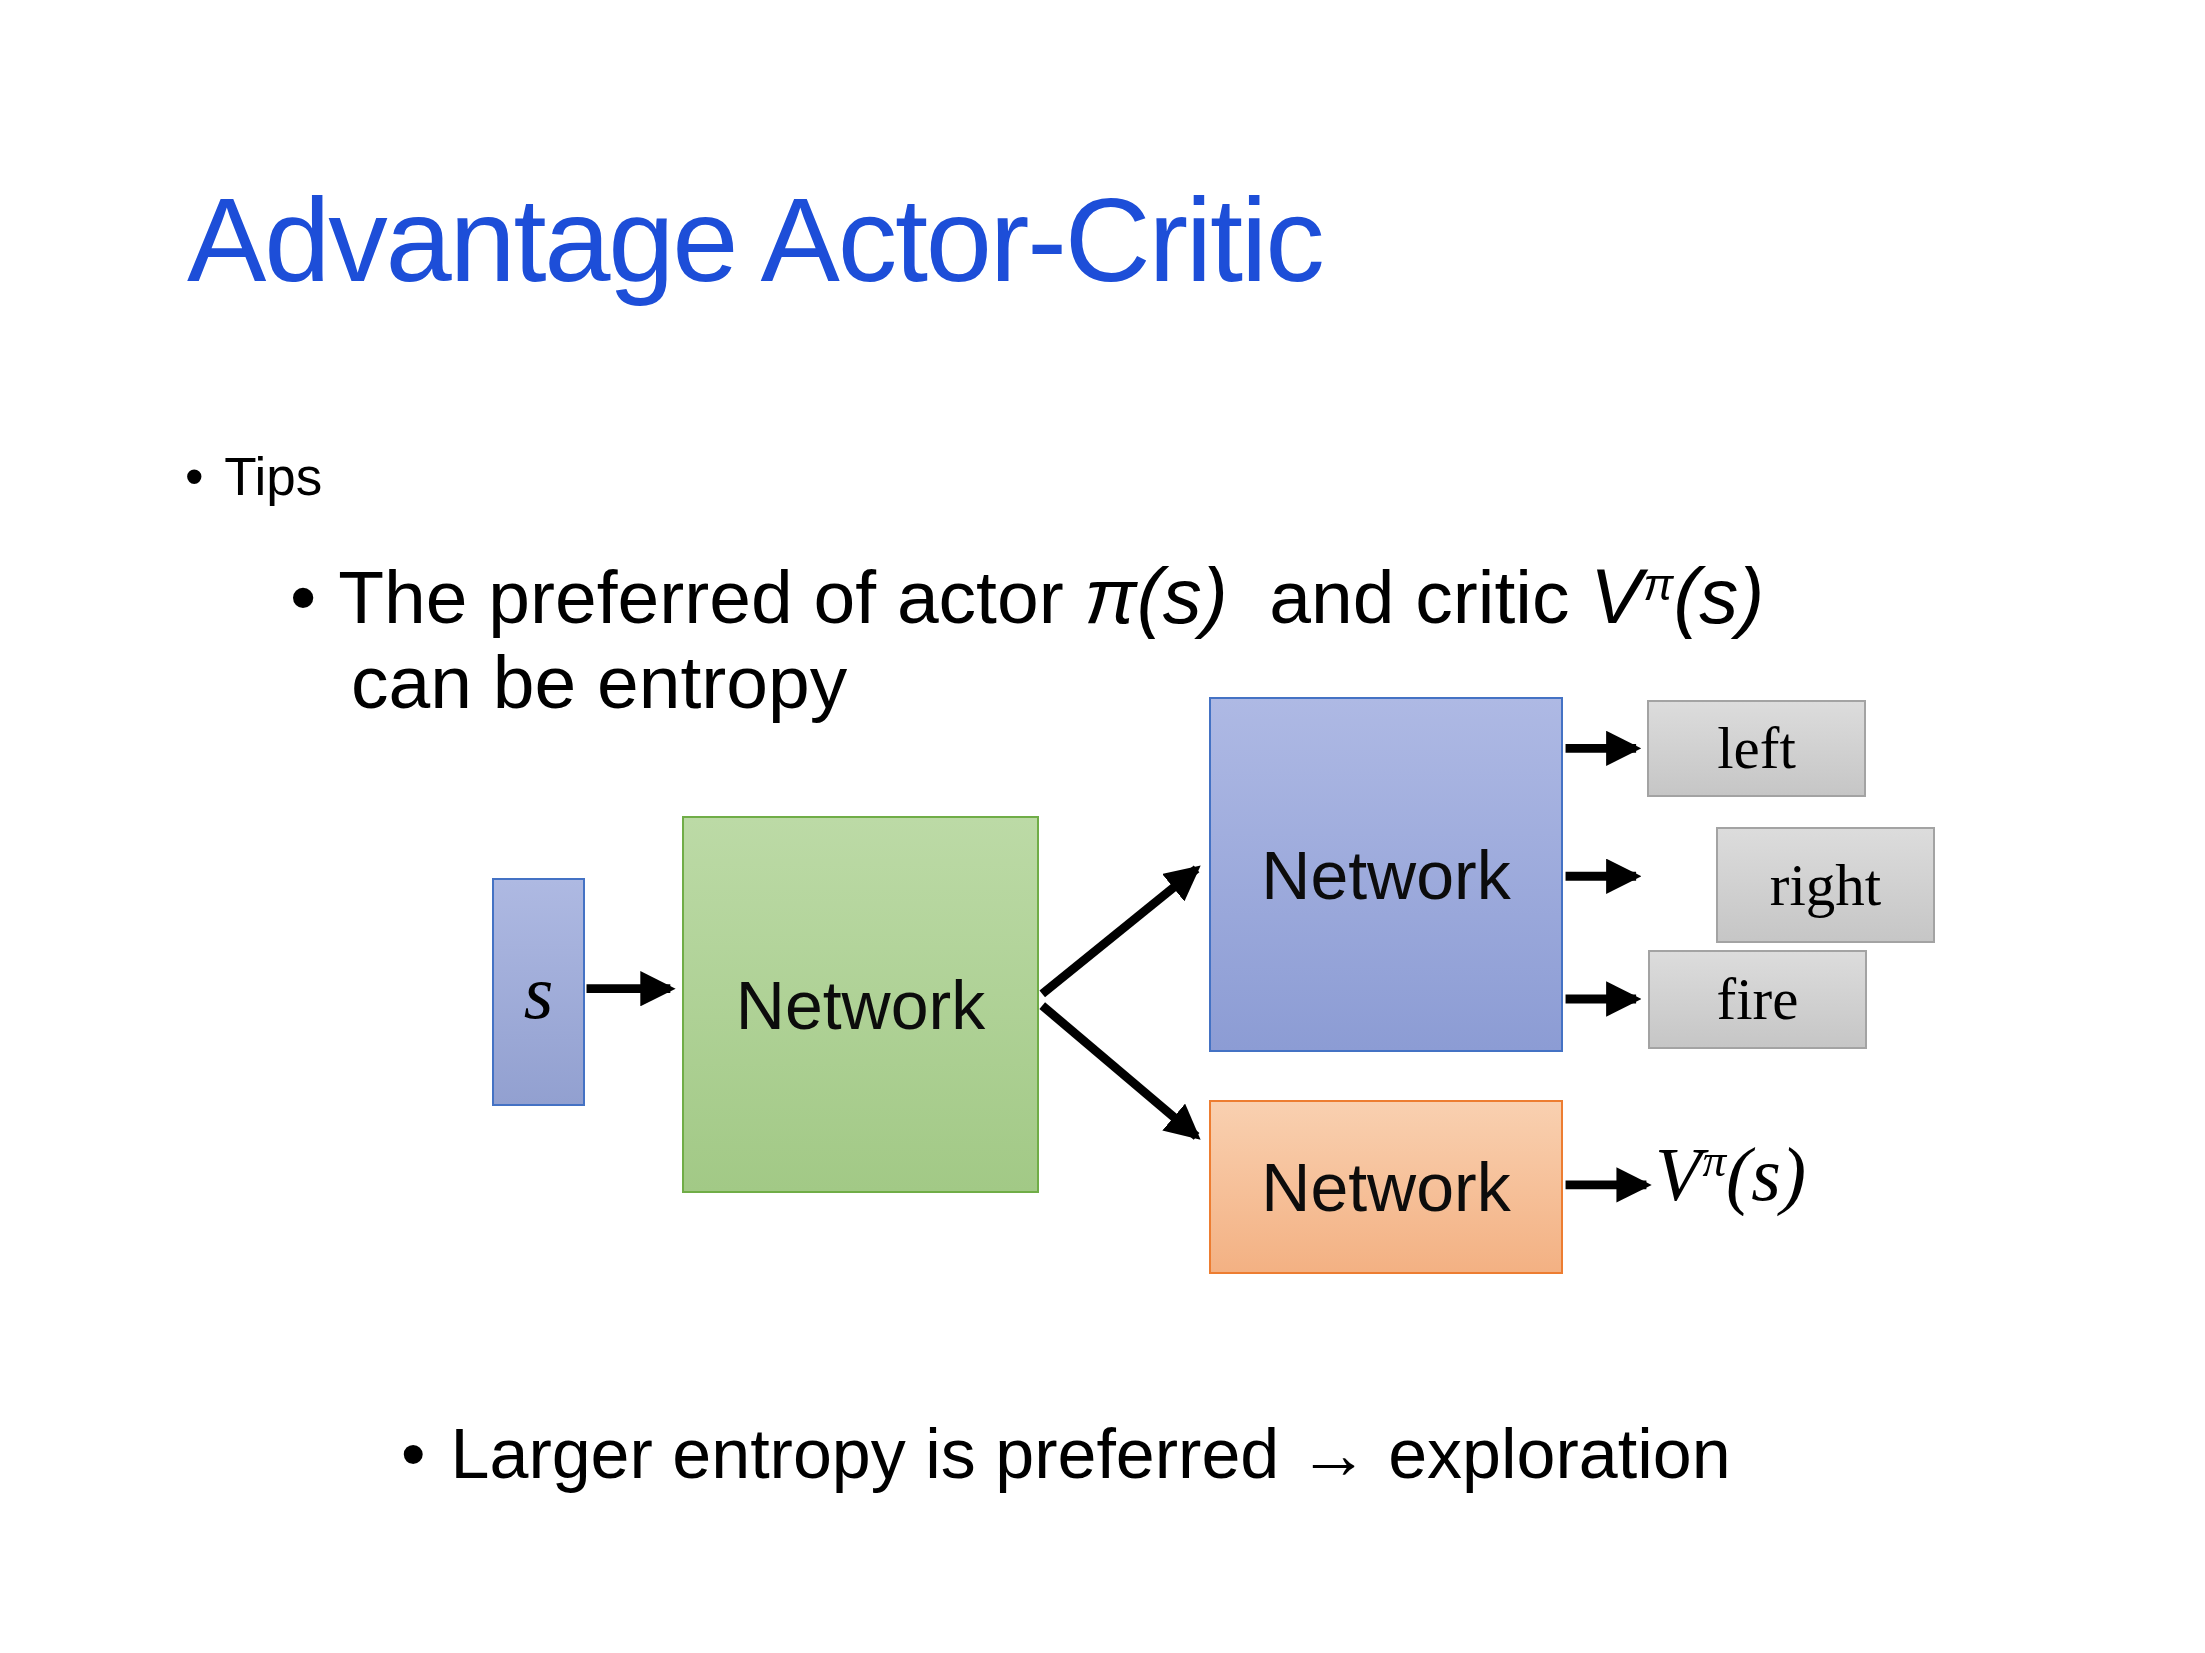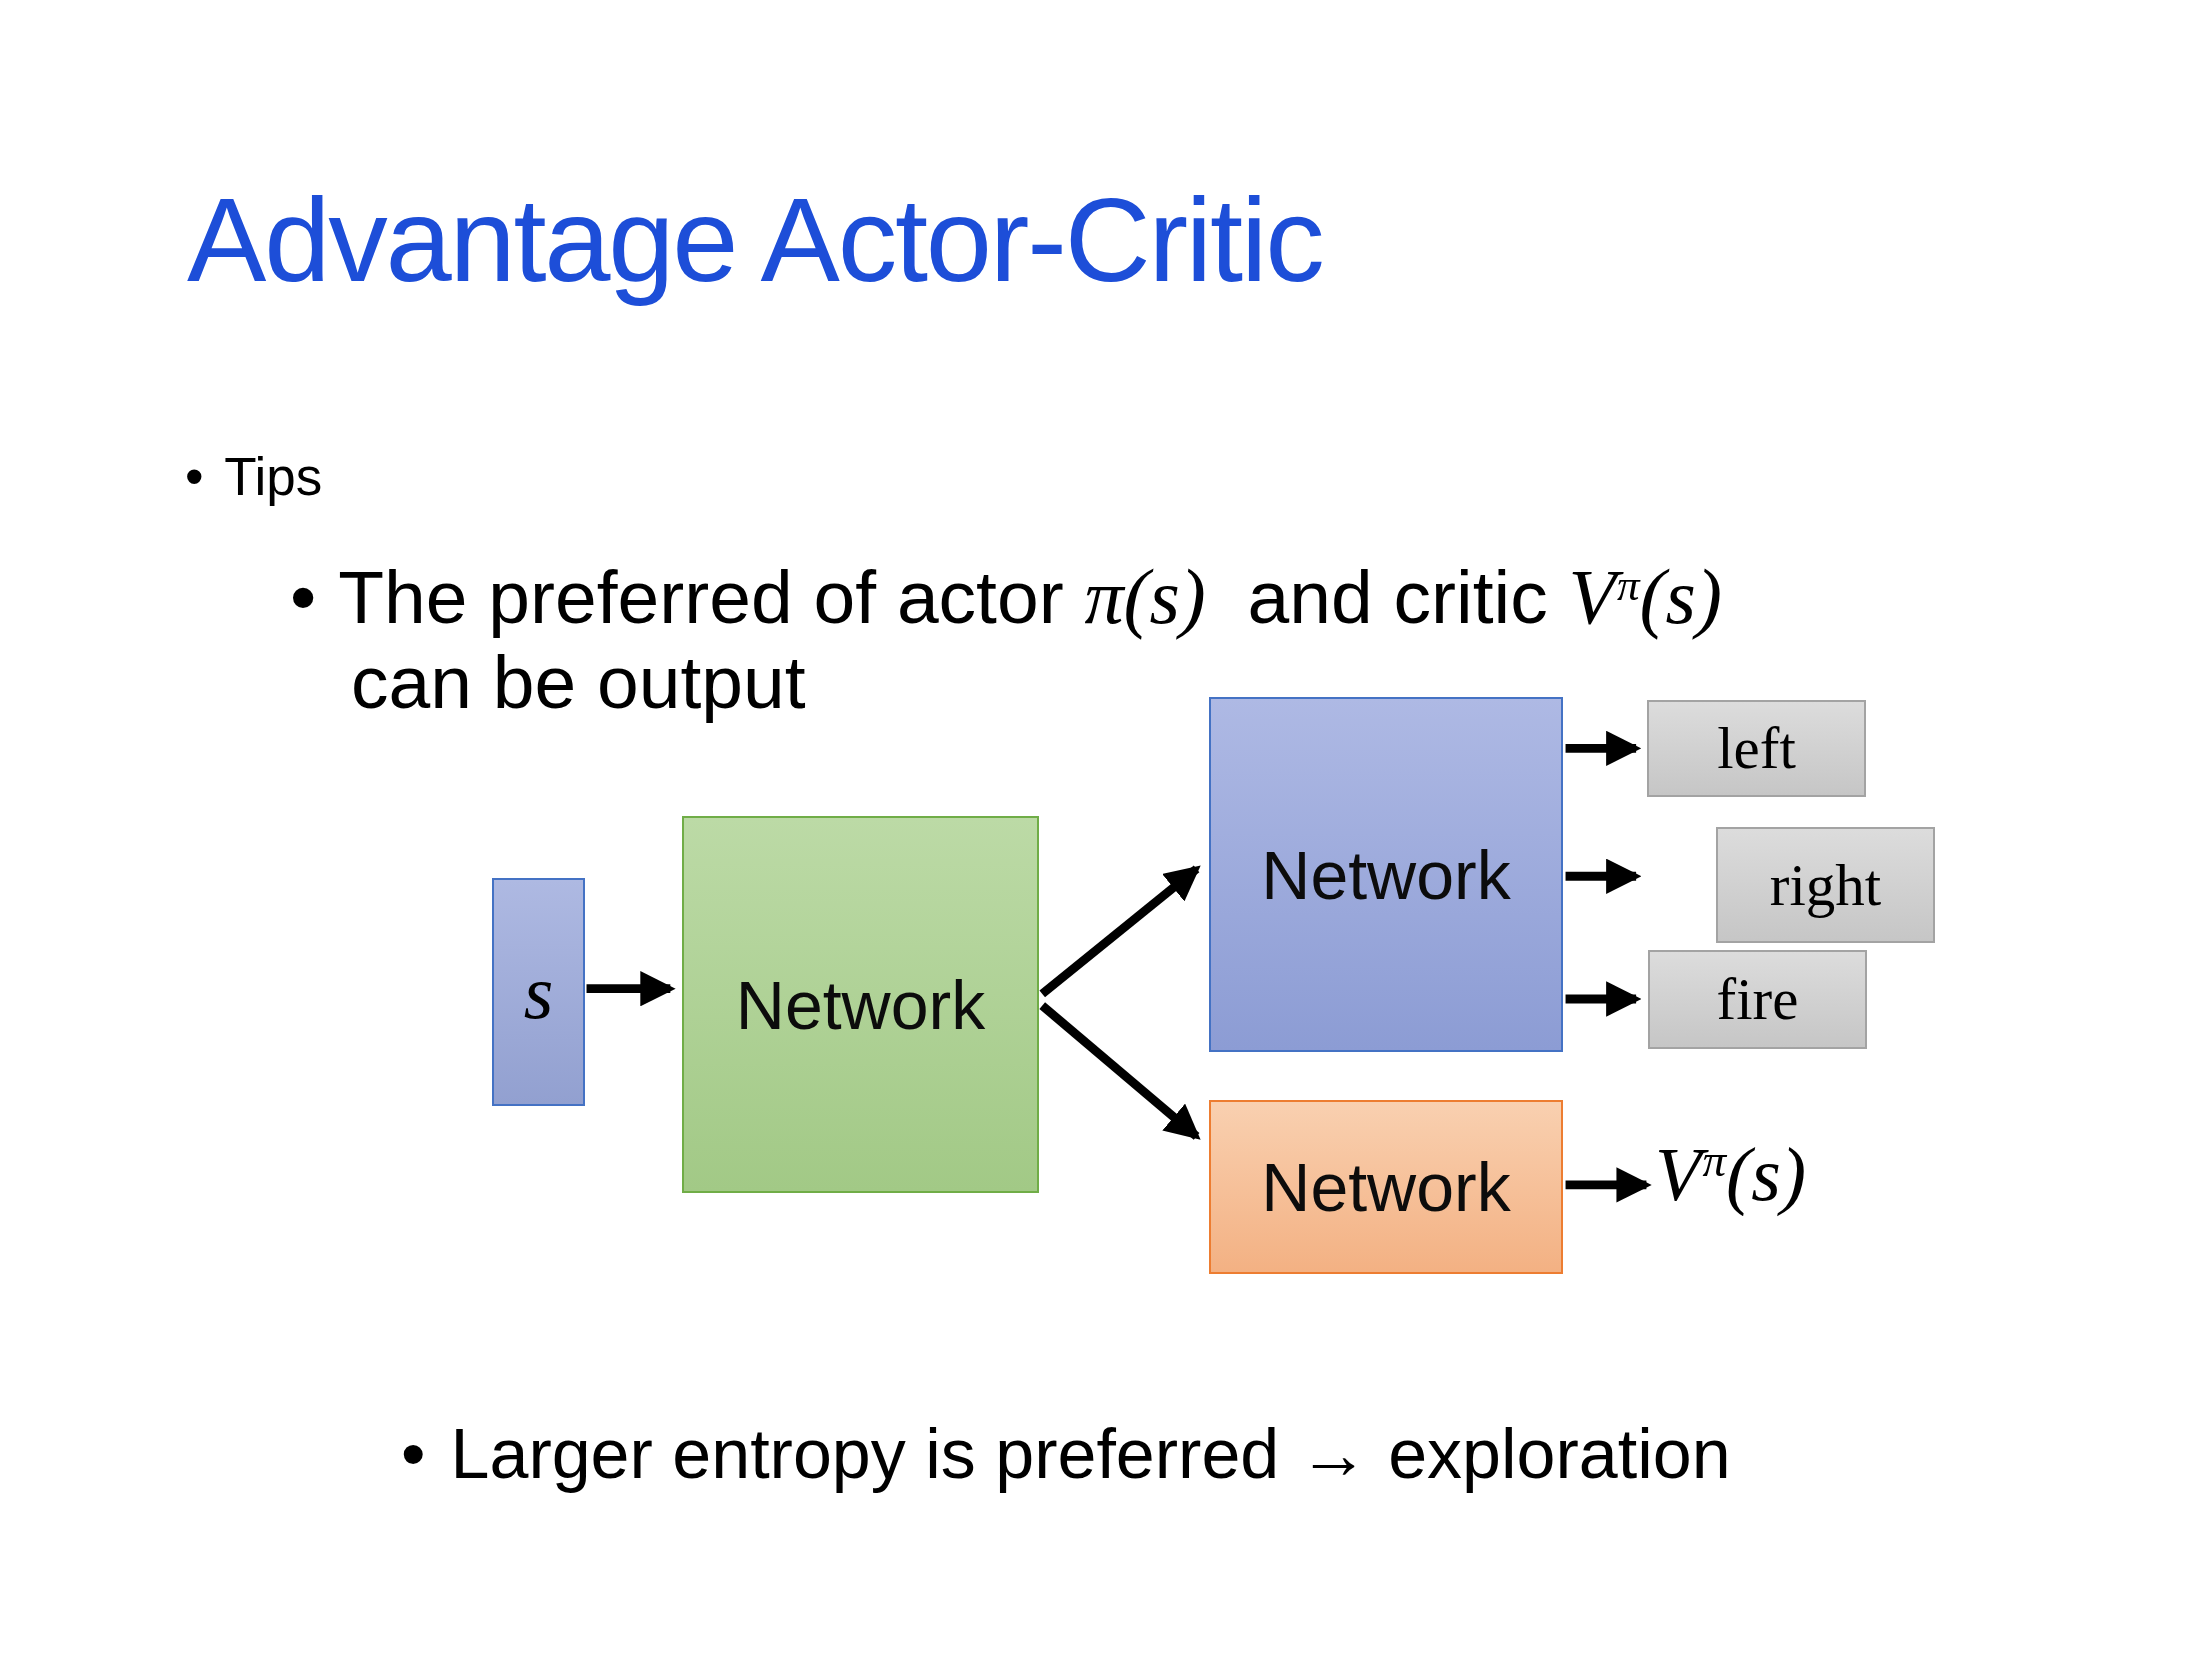--- a/index.html
+++ b/index.html
@@ -31,21 +31,21 @@
   .l1 .mk{margin-right:20.6px;}
   .l2a1{left:290px; top:553px; font-size:75px;}
   .l2a1 .mk{margin-right:22px;}
   .l2a2{left:351px; top:640px; font-size:75px;}
   .l2b{left:293px; top:1308px; font-size:75px;}
   .l2b .mk{margin-right:22px;}
   .l3{left:401px; top:1415px; font-size:70px;}
   .l3 .mk{margin-right:25px;}
 
   .math{
-    font-family:Liberation Serif, serif;
+    font-family:Liberation Sans, sans-serif;
     font-style:italic;
     font-size:1.04em;
   }
   .sup{
     font-size:0.60em;
     vertical-align:0.52em;
     margin-left:0.02em;
   }
 
   
@@ -110,21 +110,21 @@
 <body>
 
 <div class="slide">
 
   <div class="abs title">Advantage Actor-Critic</div>
 
   <div class="abs bline l1"><span class="mk">•</span><span>Tips</span></div>
 
   <div class="abs bline l2a1"><span class="mk">•</span><span>The preferred of actor </span><span class="math">π(s)</span><span>  and critic </span><span class="math">V</span><span class="math sup">π</span><span class="math">(s)</span></div>
 
-  <div class="abs bline l2a2">can be output</div>
+  <div class="abs bline l2a2">can be entropy</div>
 
   <div class="box state-box">
     <span class="lbl">s</span>
   </div>
 
   <div class="box shared-box">
     <span class="net-lbl">Network</span>
   </div>
 
   <div class="box actor-box">

